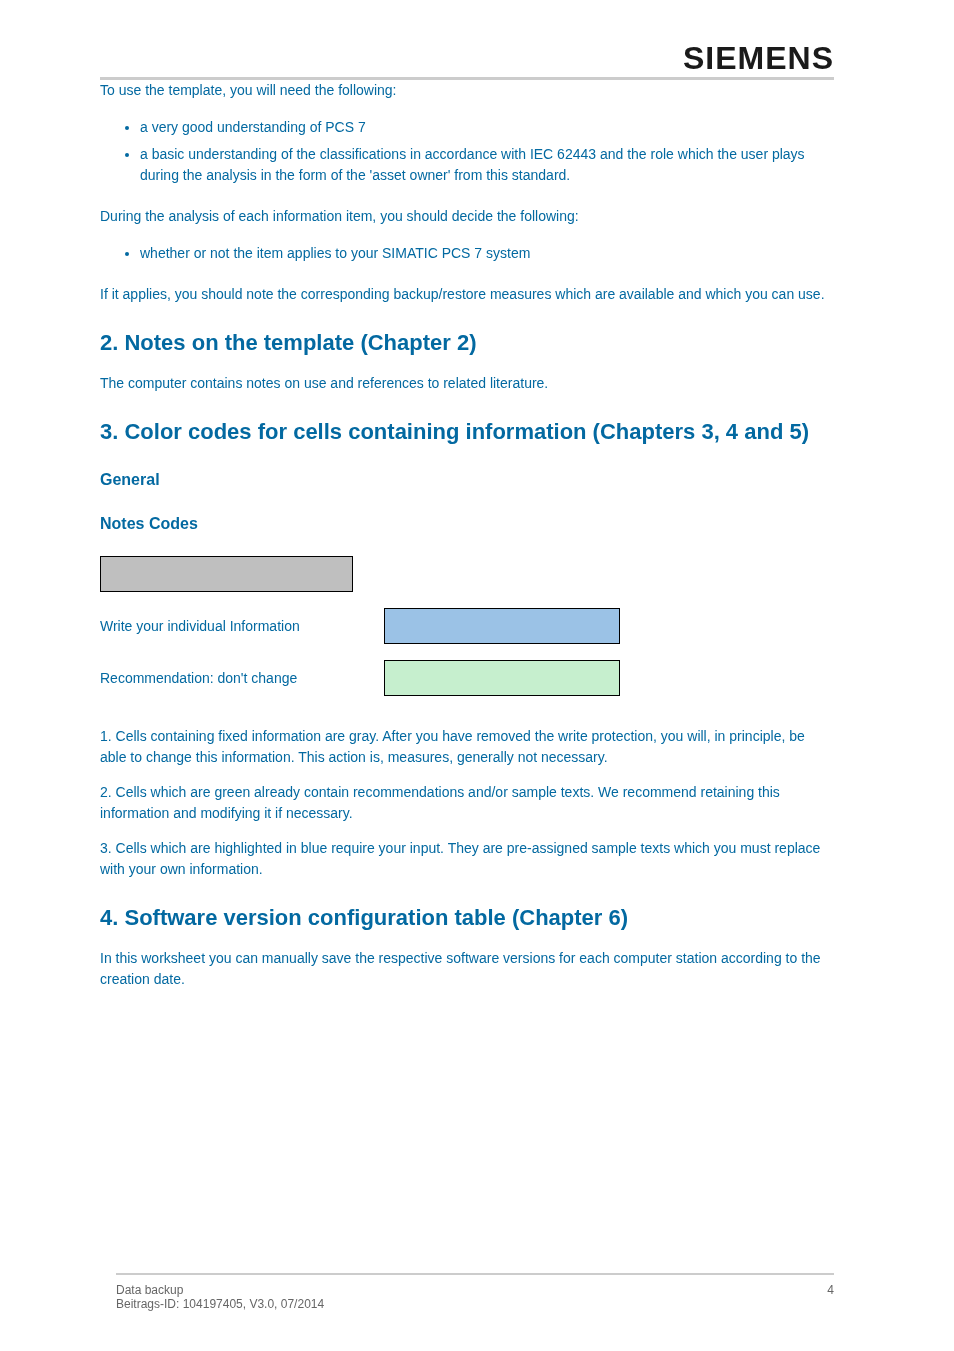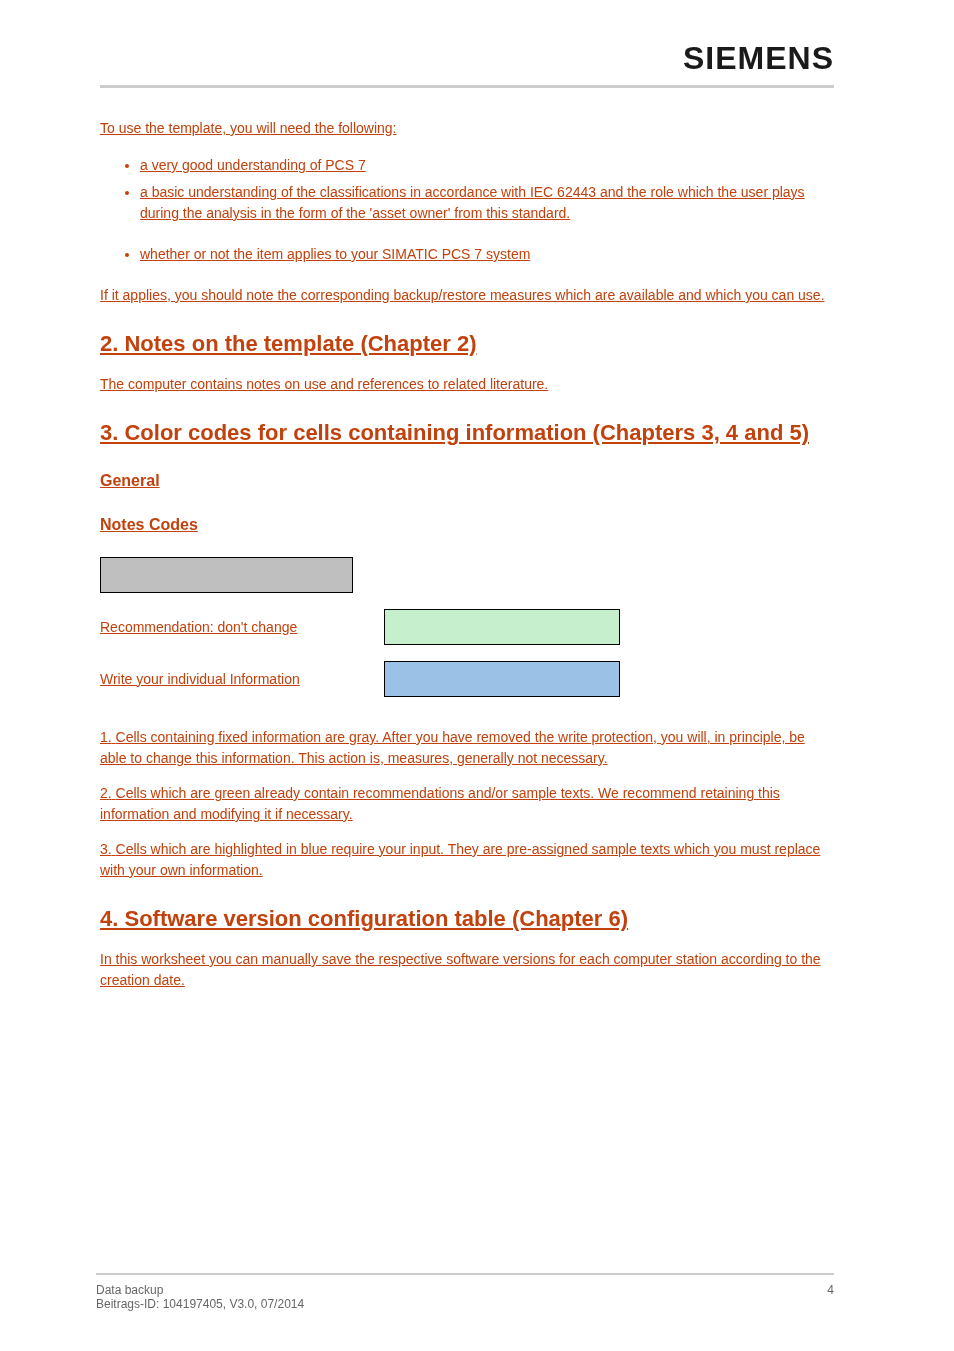--- a/index.html
+++ b/index.html
@@ -14,34 +14,32 @@
       font-family: Arial, Helvetica, sans-serif;
       position: relative;
     }
     .page {
       padding: 40px 120px 0 100px;
     }
     .header {
       display: flex;
       justify-content: flex-end;
       border-bottom: 3px solid #ccc;
-      padding-bottom: 8px;
-      margin-bottom: 30px;
+      padding-bottom: 0;
     }
     .brand {
       font-size: 32px;
       font-weight: 900;
       letter-spacing: 1px;
       color: #1a1a1a;
     }
     .content {
       font-size: 14px;
       line-height: 1.5;
-      color: #c2410c;
-      text-decoration: underline;
+      color: #0369a1;
     }
     .para {
       margin-bottom: 16px;
     }
     .bullet-list {
       list-style: disc;
       padding-left: 40px;
       margin-bottom: 20px;
     }
     .bullet-list li {
@@ -77,21 +75,21 @@
     }
     .swatch-gray { background: #bfbfbf; }
     .swatch-green { background: #c6efce; }
     .swatch-blue { background: #9bc2e6; }
     .numbered-text-block {
       margin-bottom: 14px;
     }
     .footer {
       position: absolute;
       bottom: 40px;
-      left: 96px;
+      left: 116px;
       right: 120px;
       border-top: 2px solid #ccc;
       padding-top: 8px;
       display: flex;
       justify-content: space-between;
       font-size: 12px;
       color: #666;
     }
     .footer-left, .footer-center, .footer-right {
       display: flex;
@@ -110,20 +108,21 @@
   </div>
 
   <div class="content">
     <p class="para">To use the template, you will need the following:</p>
 
     <ul class="bullet-list">
       <li>a very good understanding of PCS 7</li>
       <li>a basic understanding of the classifications in accordance with IEC 62443 and the role which the user plays during the analysis in the form of the 'asset owner' from this standard.</li>
     </ul>
 
+    <p class="para">During the analysis of each information item, you should decide the following:</p>
 
     <ul class="bullet-list">
       <li>whether or not the item applies to your SIMATIC PCS 7 system</li>
     </ul>
 
     <p class="para">If it applies, you should note the corresponding backup/restore measures which are available and which you can use.</p>
 
     <h2 class="section-heading">2. Notes on the template (Chapter 2)</h2>
     <p class="para">The computer contains notes on use and references to related literature.</p>
 
@@ -131,26 +130,26 @@
 
     <h3 class="subsection-heading">General</h3>
 
     <h3 class="subsection-heading">Notes Codes</h3>
 
     <div class="swatches">
       <div class="swatch-row">
         <div class="swatch-box swatch-gray"></div>
       </div>
       <div class="swatch-row">
+        <div class="swatch-label">Write your individual Information</div>
+        <div class="swatch-box swatch-blue"></div>
+      </div>
+      <div class="swatch-row">
         <div class="swatch-label">Recommendation: don't change</div>
         <div class="swatch-box swatch-green"></div>
-      </div>
-      <div class="swatch-row">
-        <div class="swatch-label">Write your individual Information</div>
-        <div class="swatch-box swatch-blue"></div>
       </div>
     </div>
 
     <div class="numbered-text-block">
       <span>1.</span>
       <span>Cells containing fixed information are gray. After you have removed the write protection, you will, in principle, be able to change this information. This action is, measures, generally not necessary.</span>
     </div>
     <div class="numbered-text-block">
       <span>2.</span>
       <span>Cells which are green already contain recommendations and/or sample texts. We recommend retaining this information and modifying it if necessary.</span>

